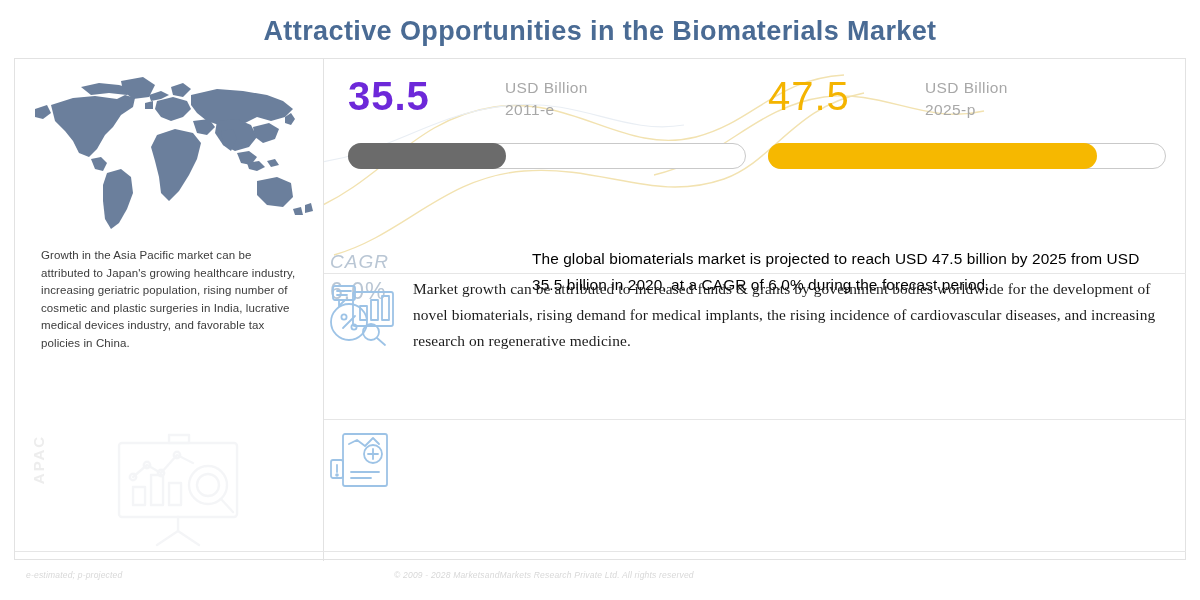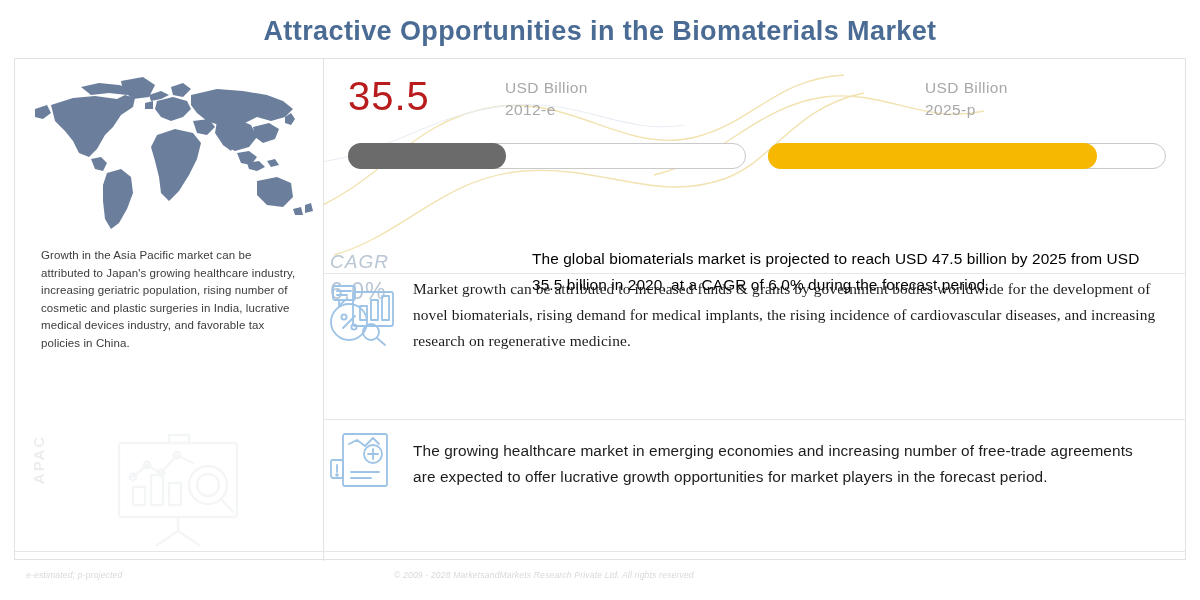--- a/index.html
+++ b/index.html
@@ -352,31 +352,32 @@
             <path d="M10 196 C 80 176, 120 118, 200 112 C 280 106, 330 144, 400 120 C 450 102, 470 48, 540 34"></path>
             <path d="M330 116 C 400 100, 430 48, 500 38 C 560 30, 600 66, 660 52"></path>
           </g>
           <g fill="none" stroke="#e9eef4" stroke-width="1.2">
             <path d="M-10 104 C 70 94, 110 52, 190 46 C 260 41, 300 76, 360 66"></path>
           </g>
         </svg>
       </div>
 
       <div class="kpi kpi-left">
-        <div class="kpi-value" style="color: #b91c1c;">35.5</div>
+        <div class="kpi-value" style="color: #6d28d9; font-weight: bold;">35.5</div>
         <div class="kpi-label">
           <div>USD Billion</div>
-          <div>2012-e</div>
+          <div>2011-e</div>
         </div>
         <div class="bar-track">
           <div class="bar-fill bar-fill-grey" style="width: 40%; background: rgb(107, 107, 107);"></div>
         </div>
       </div>
 
       <div class="kpi kpi-right">
+        <div class="kpi-value" style="color: rgb(244, 180, 0);">47.5</div>
         <div class="kpi-label">
           <div>USD Billion</div>
           <div>2025-p</div>
         </div>
         <div class="bar-track">
           <div class="bar-fill bar-fill-gold" style="width: 83%; background: rgb(246, 184, 0);"></div>
         </div>
       </div>
 
     </div>
@@ -420,19 +421,18 @@
           <path d="M24 42 h28 M24 48 h20"></path>
           <path d="M22 14 L30 10 L38 16 L46 8 L52 14"></path>
           <circle cx="46" cy="24" r="9"></circle>
           <path d="M46 19 v10 M41 24 h10"></path>
           <rect x="4" y="30" width="12" height="18" rx="2"></rect>
           <path d="M10 35 v7"></path>
           <circle cx="10" cy="45" r="0.9"></circle>
         </g>
       </svg>
     </div>
-    <div class="block-text">The growing healthcare market in emerging economies and increasing number of free-trade agreements are expected to offer lucrative growth opportunities for market players in the forecast period.</div>
   </div>
 
   <div class="footer-left">e-estimated; p-projected</div>
   <div class="footer-right">© 2009 - 2028 MarketsandMarkets Research Private Ltd. All rights reserved</div>
 
 </div>
 
 </body></html>

